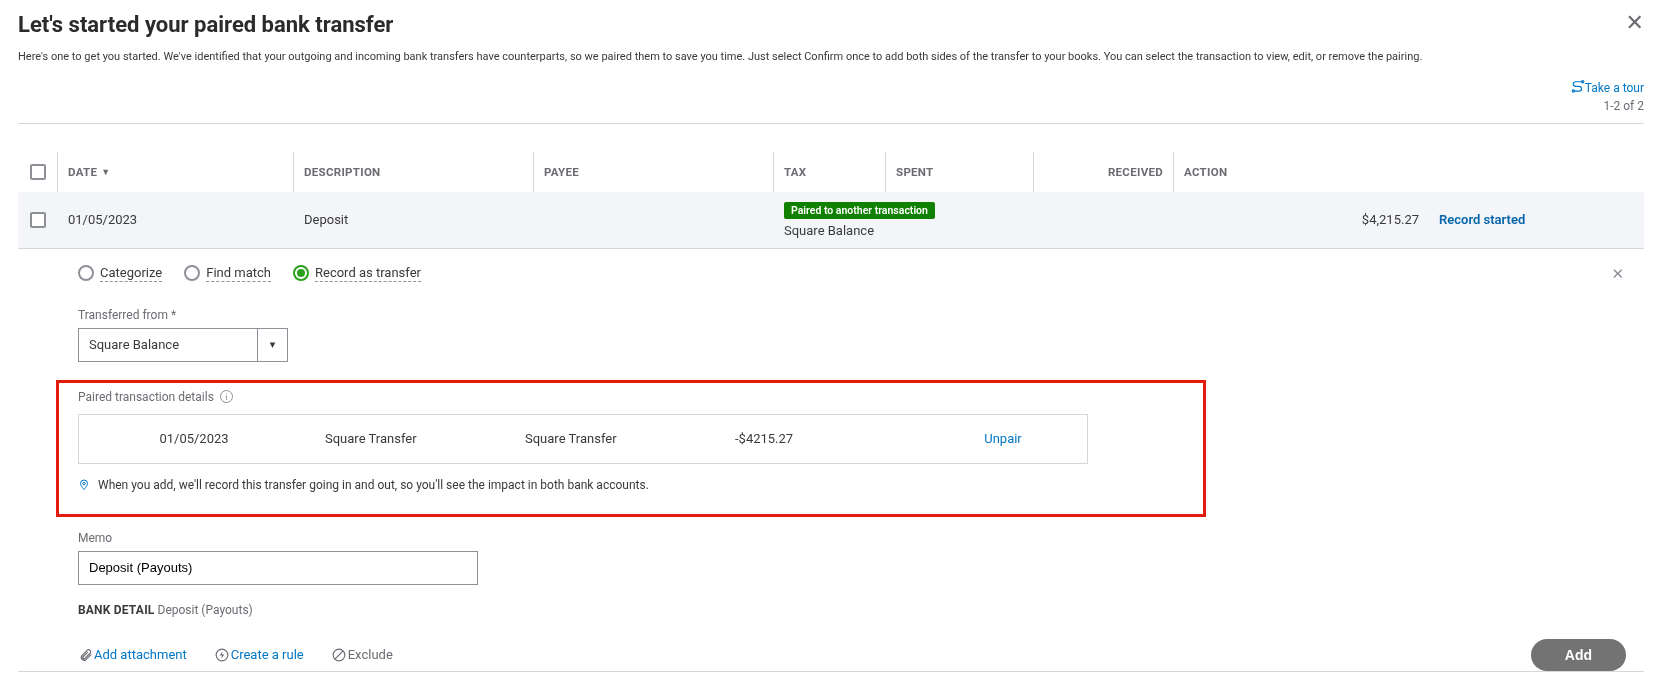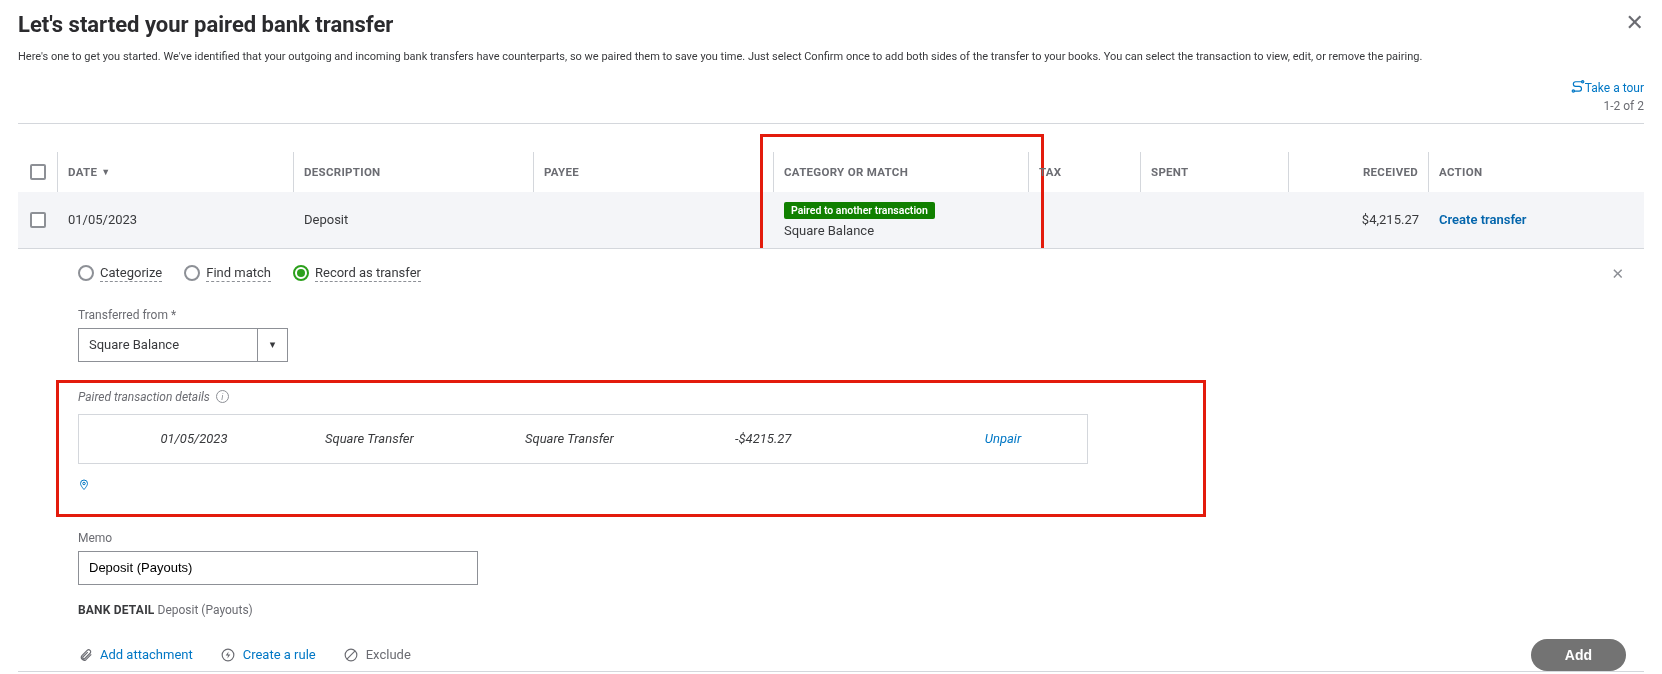--- a/index.html
+++ b/index.html
@@ -62,21 +62,21 @@
   .radio-label { font-size:13px; color:#393a3d; border-bottom:1px dashed #8d9096; padding-bottom:1px; }
 
   .field-block { margin-top:26px; }
   .field-label { font-size:12px; color:#6b6c72; margin-bottom:6px; }
   .select-box {
     display:flex; align-items:center; justify-content:space-between;
     border:1px solid #8d9096; width:210px; height:34px; padding:0 0 0 10px; font-size:13px; background:#fff; cursor:pointer;
   }
   .select-caret { width:30px; height:100%; border-left:1px solid #8d9096; display:flex; align-items:center; justify-content:center; font-size:11px; color:#393a3d;}
 
-  .paired-zone { position:relative; margin-top:24px; padding:4px 0 16px 0;font-style:italic;}
+  .paired-zone { position:relative; margin-top:24px; padding:4px 0 16px 0;}
   .paired-zone .hi { position:absolute; left:-22px; right:420px; top:-6px; bottom:-6px; border:3px solid #e31b0c; pointer-events:none; }
   .paired-label { font-size:12px; color:#6b6c72; display:flex; align-items:center; gap:6px; margin-bottom:10px;}
   .info-circ { width:13px;height:13px;border:1px solid #8d9096;border-radius:50%;display:inline-flex;align-items:center;justify-content:center;font-size:9px;color:#8d9096;}
   .paired-row { border:1px solid #d4d7dc; height:50px; display:flex; align-items:center; width:1010px; background:#fff;}
   .paired-row > div { padding:0 16px; font-size:13px; }
   .pc-date { width:230px; text-align:center;}
   .pc-desc { width:200px;}
   .pc-payee { width:210px;}
   .pc-amt { width:200px;}
   .pc-act { flex:1; text-align:center;}
@@ -85,21 +85,21 @@
   .hint-icon { color:#0077c5; font-size:13px;}
 
   .memo-block { margin-top:20px;}
   .memo-input { border:1px solid #8d9096; width:400px; height:34px; padding:0 10px; font-size:13px; background:#fff;}
   .bankdetail-row { margin-top:18px; font-size:12px; }
   .bankdetail-row .lbl { font-weight:700; color:#393a3d; letter-spacing:0.2px;}
   .bankdetail-row .val { color:#6b6c72; }
 
   .footer-actions { margin-top:22px; display:flex; align-items:center; justify-content:space-between;}
   .left-actions { display:flex; gap:28px; align-items:center;}
-  .act-link { display:flex; align-items:center; gap:7px; color:#0077c5; font-size:13px; cursor:pointer;}
+  .act-link { display:flex; align-items:center; gap:1px; color:#0077c5; font-size:13px; cursor:pointer;}
   .act-link.muted { color:#6b6c72;}
   .icon-sm { width:15px; height:15px; display:inline-flex; align-items:center; justify-content:center;}
   .add-btn {
     background:#737373; color:#fff; border:none; border-radius:18px; padding:8px 34px; font-size:14px; font-weight:600; cursor:pointer;
   }
 </style>
 </head>
 <body>
 
 <div class="header-row">
@@ -128,45 +128,41 @@
   <div class="thead">
     <div class="col-chk">
         <input type="checkbox" class="tbl-chk" style="">
       </div>
     <div class="col-date">
       <span>DATE</span>
       <span class="sort-caret">▼</span>
     </div>
     <div class="col-desc">DESCRIPTION</div>
     <div class="col-payee">PAYEE</div>
-    <div class="col-cat" style="position:relative;">
-      <span>CATEGORY OR MATCH</span>
-      <span class="hi-cat-header"></span>
-    </div>
     <div class="col-tax">TAX</div>
     <div class="col-spent">SPENT</div>
     <div class="col-recv">RECEIVED</div>
     <div class="col-action">ACTION</div>
   </div>
 
   <div class="trow">
     <div class="col-chk">
         <input type="checkbox" class="tbl-chk" style="">
       </div>
     <div class="col-date">01/05/2023</div>
     <div class="col-desc">Deposit</div>
     <div class="col-payee"></div>
     <div class="col-cat">
       <span class="badge-green">Paired to another transaction</span><br>
       <span class="cat-sub">Square Balance</span>
     </div>
     <div class="col-tax"></div>
     <div class="col-spent"></div>
     <div class="col-recv">$4,215.27</div>
-    <div class="col-action"><span class="link">Create transfer</span></div>
+    <div class="col-action"><span class="link">Record started</span></div>
   </div>
 
   <div class="detail-panel">
     <span class="close-panel">✕</span>
 
     <div class="radio-row">
       <div class="radio-item">
         <span class="radio-circle"></span>
         <span class="radio-label">Categorize</span>
       </div>
@@ -203,20 +199,21 @@
         <div class="pc-amt">-$4215.27</div>
         <div class="pc-act"><span class="unpair">Unpair</span></div>
       </div>
       <div class="hint-row">
         <span class="hint-icon">
           <svg width="12" height="14" viewBox="0 0 24 24" fill="none" stroke="#0077c5" stroke-width="2">
               <path d="M12 21s-7-7.5-7-12a7 7 0 0 1 14 0c0 4.5-7 12-7 12z"></path>
               <circle cx="12" cy="9" r="2.5"></circle>
             </svg>
         </span>
+        <span>When you add, we'll record this transfer going in and out, so you'll see the impact in both bank accounts.</span>
       </div>
     </div>
 
     <div class="memo-block">
       <div class="field-label">Memo</div>
       <input class="memo-input" type="text" value="Deposit (Payouts)" style="">
     </div>
 
     <div class="bankdetail-row">
       <span class="lbl">BANK DETAIL</span>

